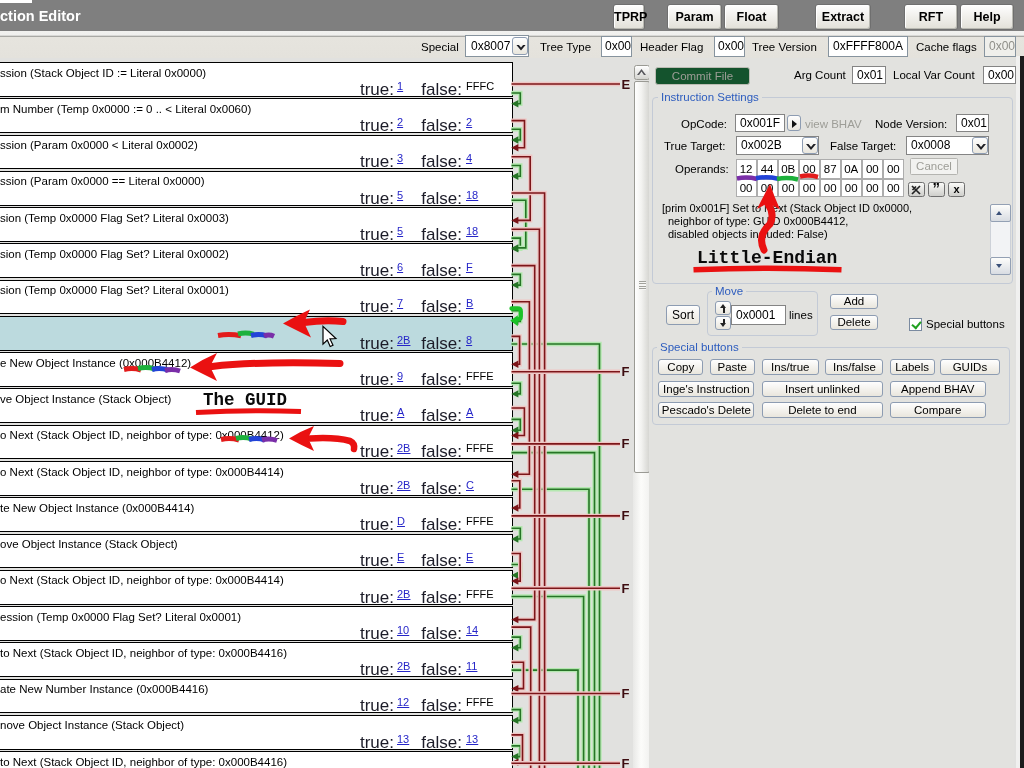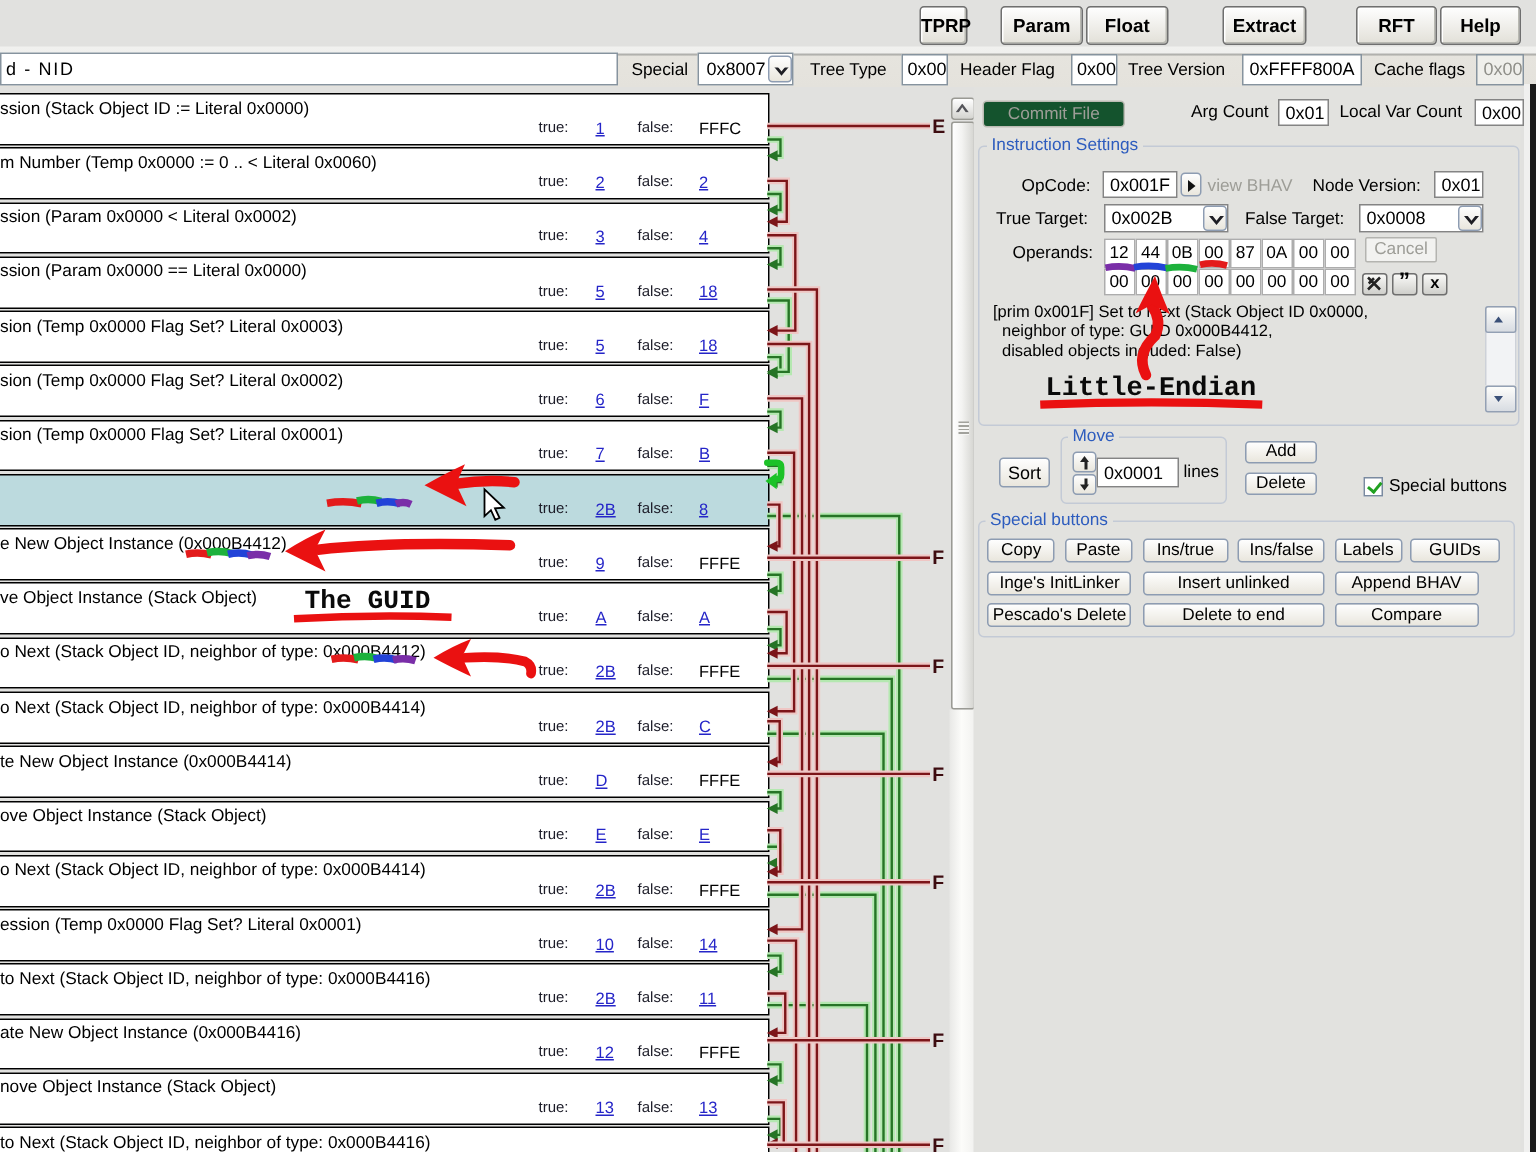--- a/index.html
+++ b/index.html
@@ -7,21 +7,21 @@
 #titlebar{position:absolute;left:0;top:0;width:1024px;height:31px;background:#7f7f7f}
 #titlebar .cap{position:absolute;left:0px;top:7.5px;color:#fff;font-weight:bold;font-size:14.5px}
 #titlebar .corner{position:absolute;left:0;top:0;width:32px;height:3px;background:#fff}
 .tbtn{position:absolute;top:4px;height:26px;background:linear-gradient(#fefefe,#e2e0d8);border:1px solid #6f6f6f;border-radius:3px;font-weight:bold;font-size:12.5px;color:#000;text-align:center;line-height:24px;box-shadow:inset -1px -1px 0 #b9b9b2,inset 1px 1px 0 #fff}
 #toolbar{position:absolute;left:0;top:31px;width:1024px;height:27px;background:linear-gradient(#f1f1ef 0,#f0f0ee 4px,#a9a9a5 5.5px,#e6e4de 6.5px,#e4e2dc 100%)}
 .lab{position:absolute;font-size:11.5px;color:#000;white-space:nowrap;z-index:5}
 .fld{position:absolute;background:#fff;border:1px solid #86939e;font-size:12px;color:#000;white-space:nowrap;overflow:hidden;z-index:5}
 .row{position:absolute;left:-4px;width:517px;height:34.8px;background:#fff;border:1.6px solid #000}
 .row-hl{background:#bcdade}
 .rt1{position:absolute;left:3px;top:3.5px;font-size:11.5px;white-space:nowrap}
-.rl{position:absolute;top:16.8px;font-size:10px;text-align:center;color:#1c1c28}
+.rl{position:absolute;top:16.8px;font-size:17px;text-align:right;color:#1c1c28}
 .rv{position:absolute;top:16.8px;font-size:11px}
 .lk{color:#2525c8;text-decoration:underline}
 .nv{color:#000}
 svg.ov{position:absolute;left:0;top:0;z-index:30}
 .g{stroke:#267426;stroke-width:1.6;fill:none}.gh{stroke:#b4e8b0;stroke-width:4.4;fill:none}
 .r{stroke:#7c1519;stroke-width:1.6;fill:none}.rh{stroke:#efc6c4;stroke-width:4.4;fill:none}
 .eflab{font-family:"Liberation Sans",sans-serif;font-weight:bold;font-size:13px;fill:#3d0c10}
 .anntxt{font-family:"Liberation Mono",monospace;font-weight:bold;fill:#0a0a0a}
 #sb{position:absolute;left:632.5px;top:62px;width:17px;height:706px}
 #sb .up{position:absolute;left:1px;top:2.5px;width:16px;height:15.5px;background:linear-gradient(#ffffff,#d4d4d0);border:1px solid #9a9a94;border-radius:2.5px}
@@ -163,21 +163,21 @@
       <div class="rv lk" style="left:469px">14</div>
 </div>
 <div class="row" style="top:642.3px">
 <div class="rt1">to Next (Stack Object ID, neighbor of type: 0x000B4416)</div>
 <div class="rl" style="left:347px;width:50px">true:</div>
       <div class="rv lk" style="left:400px">2B</div>
 <div class="rl" style="left:415px;width:50px">false:</div>
       <div class="rv lk" style="left:469px">11</div>
 </div>
 <div class="row" style="top:678.6px">
-<div class="rt1">ate New Object Instance (0x000B4416)</div>
+<div class="rt1">ate New Number Instance (0x000B4416)</div>
 <div class="rl" style="left:347px;width:50px">true:</div>
       <div class="rv lk" style="left:400px">12</div>
 <div class="rl" style="left:415px;width:50px">false:</div>
       <div class="rv nv" style="left:469px">FFFE</div>
 </div>
 <div class="row" style="top:714.9px">
 <div class="rt1">nove Object Instance (Stack Object)</div>
 <div class="rl" style="left:347px;width:50px">true:</div>
       <div class="rv lk" style="left:400px">13</div>
 <div class="rl" style="left:415px;width:50px">false:</div>
@@ -284,43 +284,46 @@
 <div class="rlab" style="left:926px;top:318px">Special buttons</div>
 
 <div class="gbox" style="left:652px;top:347px;width:358px;height:78px"></div>
 <div class="glab" style="left:657px;top:341px">Special buttons</div>
 <div class="btn" style="left:658.3px;top:358.5px;width:45px;height:16px;line-height:14px">Copy</div>
 <div class="btn" style="left:709.7px;top:358.5px;width:45px;height:16px;line-height:14px">Paste</div>
 <div class="btn" style="left:761.8px;top:358.5px;width:57px;height:16px;line-height:14px">Ins/true</div>
 <div class="btn" style="left:825.4px;top:358.5px;width:58px;height:16px;line-height:14px">Ins/false</div>
 <div class="btn" style="left:889.6px;top:358.5px;width:45px;height:16px;line-height:14px">Labels</div>
 <div class="btn" style="left:939.9px;top:358.5px;width:60px;height:16px;line-height:14px">GUIDs</div>
-<div class="btn" style="left:658.3px;top:380.5px;width:96.2px;height:16px;line-height:14px">Inge's InitLinker</div>
+<div class="btn" style="left:658.3px;top:380.5px;width:96.2px;height:16px;line-height:14px">Inge's Instruction</div>
 <div class="btn" style="left:761.8px;top:380.5px;width:121.2px;height:16px;line-height:14px">Insert unlinked</div>
 <div class="btn" style="left:889.6px;top:380.5px;width:96.2px;height:16px;line-height:14px">Append BHAV</div>
 <div class="btn" style="left:658.3px;top:402px;width:96.2px;height:16px;line-height:14px">Pescado's Delete</div>
 <div class="btn" style="left:761.8px;top:402px;width:121.2px;height:16px;line-height:14px">Delete to end</div>
 <div class="btn" style="left:889.6px;top:402px;width:96.2px;height:16px;line-height:14px">Compare</div>
 
 <div id="toolbar"></div>
-<div class="fld" style="left:0px;top:35px;width:412px;height:22px;line-height:20px;padding-left:3px;letter-spacing:1.1px">d - NID</div>
 <div class="lab" style="left:421px;top:41px">Special</div>
 <div class="fld" style="left:465px;top:35px;width:64px;height:22px;line-height:20px;padding-left:5px">0x8007</div>
 <div class="btn" style="left:512px;top:37px;width:16px;height:18px;z-index:6">
       <span class="tri-d" style="left:3px;top:6.5px"></span>
     </div>
 <div class="lab" style="left:540px;top:41px">Tree Type</div>
 <div class="fld" style="left:601px;top:36px;width:31px;height:21px;line-height:19px;padding-left:3px">0x00</div>
 <div class="lab" style="left:640px;top:41px">Header Flag</div>
 <div class="fld" style="left:714px;top:36px;width:31px;height:21px;line-height:19px;padding-left:3px">0x00</div>
 <div class="lab" style="left:752px;top:41px">Tree Version</div>
 <div class="fld" style="left:828px;top:36px;width:80px;height:21px;line-height:19px;padding-left:4px">0xFFFF800A</div>
 <div class="lab" style="left:916px;top:41px">Cache flags</div>
 <div class="fld" style="left:984px;top:36px;width:32px;height:21px;line-height:19px;padding-left:4px;background:#efefeb;color:#8f8f89">0x00</div>
 
+<div id="titlebar">
+<div class="corner"></div>
+<div class="cap">ction Editor</div>
+</div>
 <div class="tbtn" style="left:613px;width:32px">TPRP</div>
 <div class="tbtn" style="left:667px;width:55px">Param</div>
 <div class="tbtn" style="left:724px;width:55px">Float</div>
 <div class="tbtn" style="left:815px;width:56px">Extract</div>
 <div class="tbtn" style="left:904px;width:54px">RFT</div>
 <div class="tbtn" style="left:960px;width:54px">Help</div>
 
 <svg class="ov" width="1024" height="768" viewBox="0 0 1024 768">
 <path class="gh" d="M511.5,93.0 H520.3 V103.8 H517.5"></path>
       <path class="g" d="M511.5,93.0 H520.3 V103.8 H517.5"></path>

